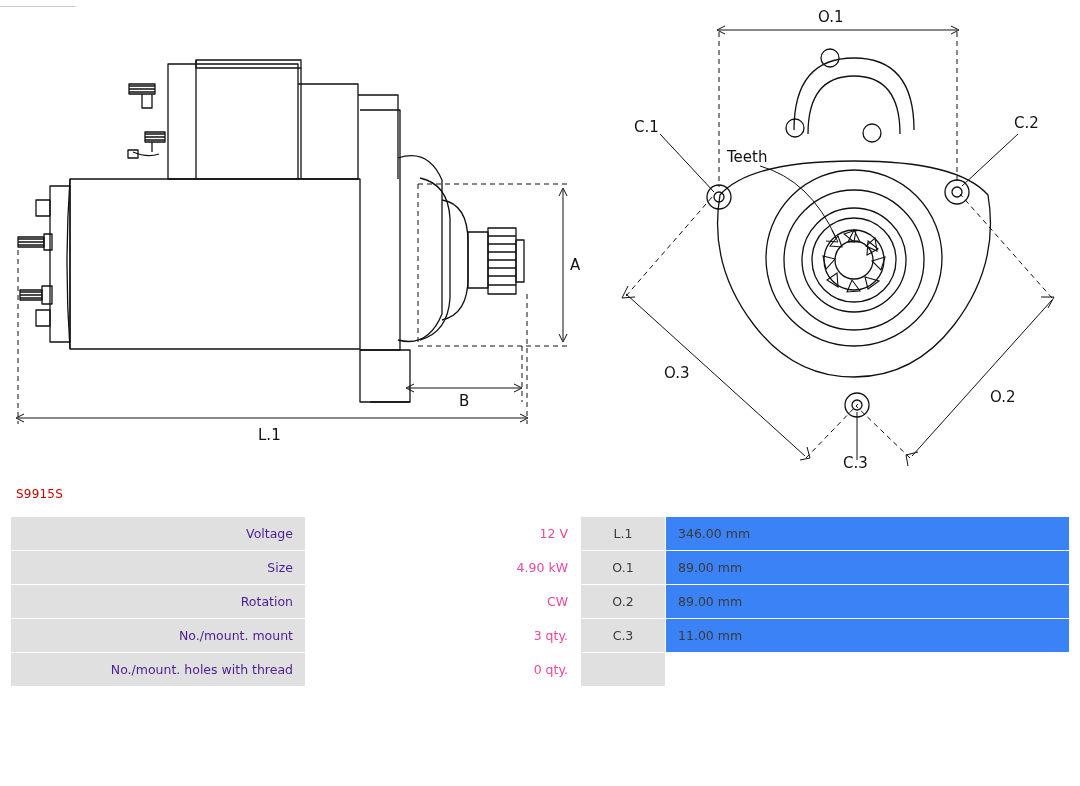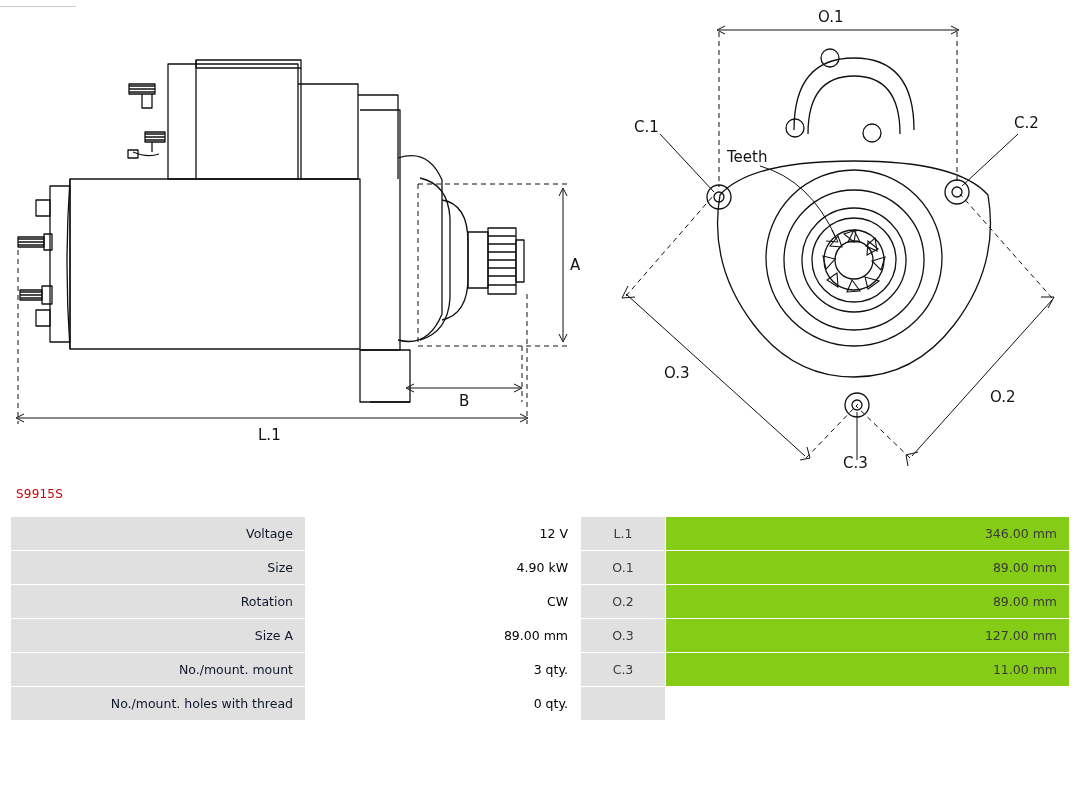--- a/index.html
+++ b/index.html
@@ -59,38 +59,38 @@
     height: 33px;
     padding: 0 12px;
     border: 1px solid #ffffff;
     vertical-align: middle;
     white-space: nowrap;
   }
   .c-label {
     background: #e0e0e0;
     text-align: right;
     width: 270px;
-    color: #0f172a;
+    color: #4c1d95;
   }
   .c-value {
     background: #ffffff;
     text-align: right;
     width: 250px;
-    color: #000000;
+    color: #ec4899;
     border: 1px solid #e0e0e0;
   }
   .c-label2 {
     background: #e0e0e0;
     text-align: center;
     width: 60px;
     color: #3a3a3a;
   }
   .c-value2 {
-    background: #84cc16;
-    text-align: right;
+    background: #3b82f6;
+    text-align: left;
     color: #3a3a3a;
     border: 1px solid #e0e0e0;
     margin-left: 12px;
   }
   .c-empty {
     background: #e0e0e0;
   }
   .c-empty-white {
     background: #ffffff;
     border: 1px solid #e0e0e0;
@@ -297,26 +297,20 @@
         <td class="c-label2">O.1</td>
         <td class="c-value2">89.00 mm</td>
       </tr>
       <tr>
         <td class="c-label">Rotation</td>
         <td class="c-value">CW</td>
         <td class="c-label2">O.2</td>
         <td class="c-value2">89.00 mm</td>
       </tr>
       <tr>
-        <td class="c-label">Size A</td>
-        <td class="c-value">89.00 mm</td>
-        <td class="c-label2">O.3</td>
-        <td class="c-value2">127.00 mm</td>
-      </tr>
-      <tr>
         <td class="c-label">No./mount. mount</td>
         <td class="c-value">3 qty.</td>
         <td class="c-label2">C.3</td>
         <td class="c-value2">11.00 mm</td>
       </tr>
       <tr>
         <td class="c-label">No./mount. holes with thread</td>
         <td class="c-value">0 qty.</td>
         <td class="c-empty"></td>
         <td class="c-empty-white"></td>

